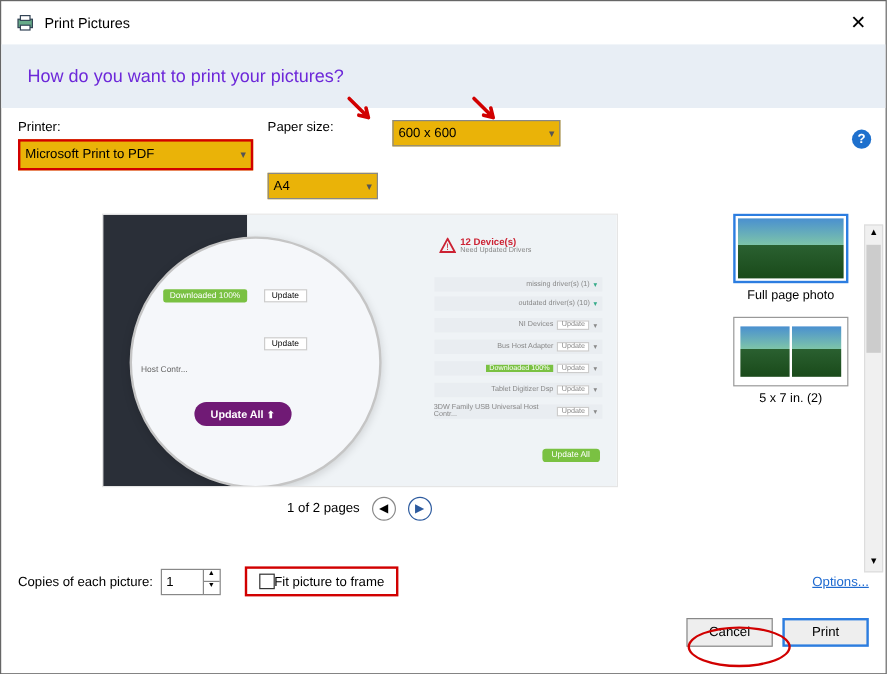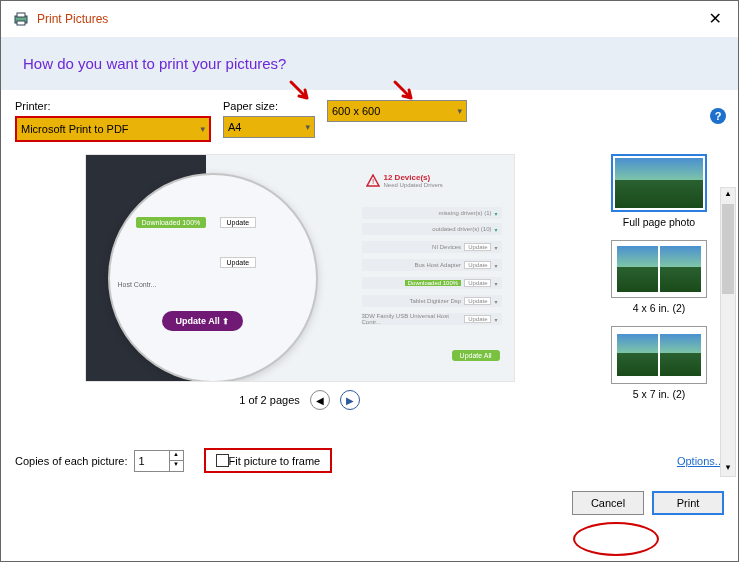--- a/index.html
+++ b/index.html
@@ -1,19 +1,19 @@
 <!DOCTYPE html>
 <html><head>
 <meta charset="utf-8">
 <style>
 * { box-sizing: border-box; margin: 0; padding: 0; font-family: 'Segoe UI', Tahoma, sans-serif; }
 body { background: #fff; width: 739px; height: 562px; overflow: hidden; border: 1px solid #666; position: relative; }
 .titlebar { height: 36px; display: flex; align-items: center; padding: 0 12px; position: relative; }
 .title-icon { width: 16px; height: 16px; margin-right: 8px; }
-.title-text { font-size: 12px; color: #c2410c; }
+.title-text { font-size: 12px; color: #000000; }
 .close-btn { position: absolute; right: 8px; top: 6px; font-size: 16px; cursor: pointer; padding: 2px 8px; }
 .header-band { background: #e8eef5; padding: 18px 22px; }
 .header-text { color: #6d28d9; font-size: 15px; }
 .controls-row { padding: 10px 14px 6px 14px; display: flex; gap: 12px; align-items: flex-start; position: relative; }
 .ctrl-group { display: flex; flex-direction: column; }
 .ctrl-label { font-size: 11px; color: #000; margin-bottom: 4px; }
 .select-box { border: 1px solid #888; background: #eab308; height: 22px; font-size: 11px; padding: 2px 4px; display: flex; align-items: center; justify-content: space-between; cursor: pointer; }
 .select-box .chev { font-size: 9px; color: #555; }
 .red-box { border: 2px solid #d10000 !important; }
 .help-icon { position: absolute; right: 12px; top: 18px; width: 16px; height: 16px; border-radius: 50%; background: #1e70cd; color: #fff; font-size: 11px; text-align: center; line-height: 16px; font-weight: bold; cursor: pointer; }
@@ -86,21 +86,21 @@
 <div class="controls-row">
 
   <div class="ctrl-group" style="width:196px;">
     <span class="ctrl-label">Printer:</span>
     <div class="select-box red-box" style="height:26px;">
       <span>Microsoft Print to PDF</span>
       <span class="chev">▾</span>
     </div>
   </div>
 
-  <div class="ctrl-group" style="width:92px;">
+  <div class="ctrl-group" style="width:92px;gap:28px;">
     <span class="ctrl-label">Paper size:</span>
     <div class="select-box">
       <span>A4</span>
       <span class="chev">▾</span>
     </div>
   </div>
 
   <div class="ctrl-group" style="width:140px;">
     <div class="select-box">
       <span>600 x 600</span>
@@ -191,27 +191,20 @@
 
   <div class="layouts-pane">
     <div class="layout-item">
       <div class="layout-thumb selected">
           <div class="mini-land" style="width:100%;height:100%;"></div>
         </div>
       <div class="layout-label">Full page photo</div>
     </div>
     <div class="layout-item">
       <div class="layout-thumb">
-          <div class="mini-land" style="width:46%;height:90%;"></div>
-          <div class="mini-land" style="width:46%;height:90%;"></div>
-        </div>
-      <div class="layout-label">4 x 6 in. (2)</div>
-    </div>
-    <div class="layout-item">
-      <div class="layout-thumb">
           <div class="mini-land" style="width:46%;height:82%;"></div>
           <div class="mini-land" style="width:46%;height:82%;"></div>
         </div>
       <div class="layout-label">5 x 7 in. (2)</div>
     </div>
   </div>
 </div>
 
 <div class="scroll-track">
   <div class="scroll-arrow" style="top:0;">▴</div>

